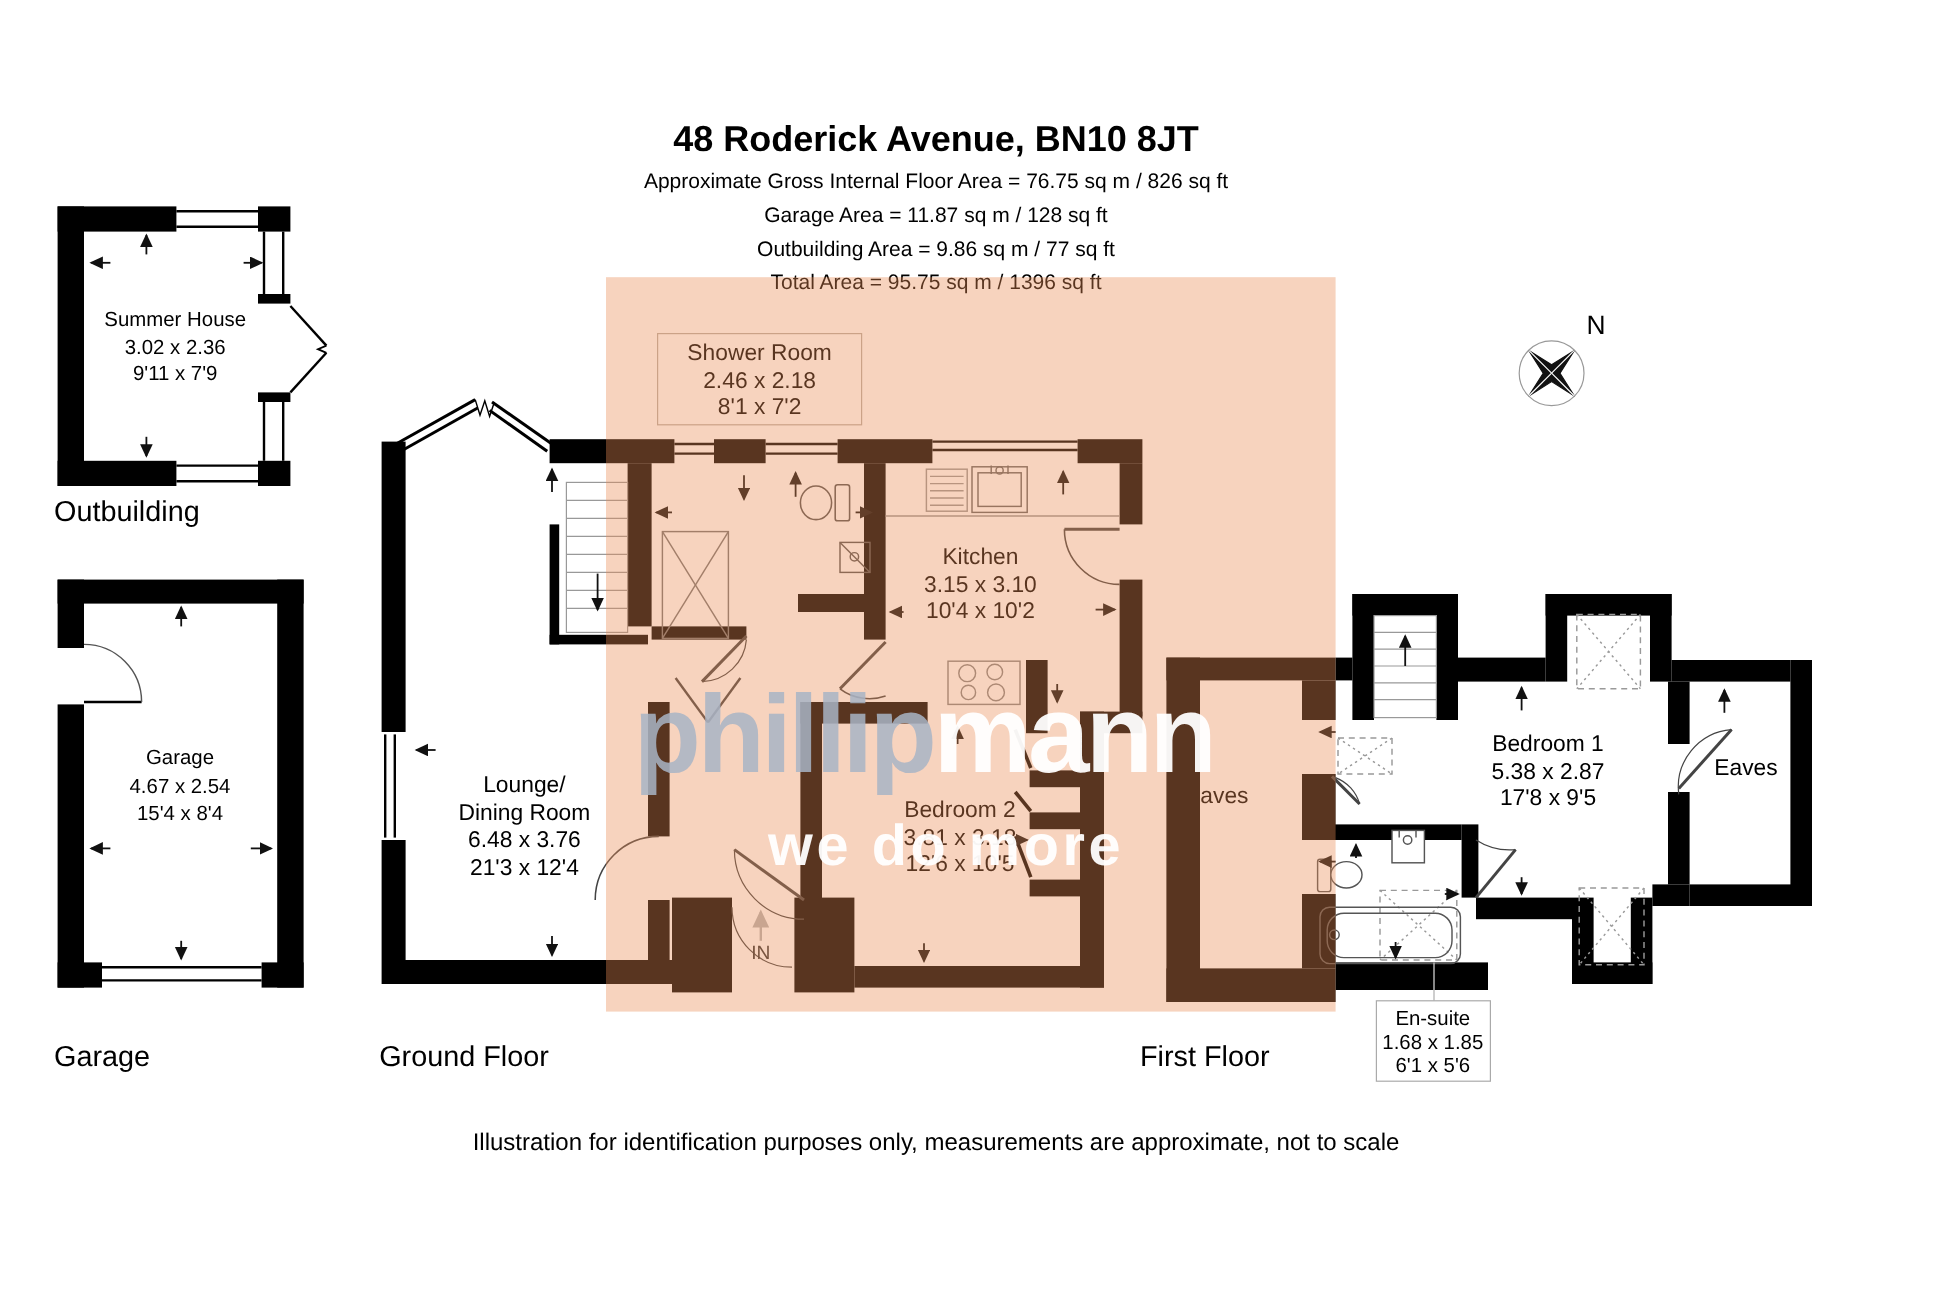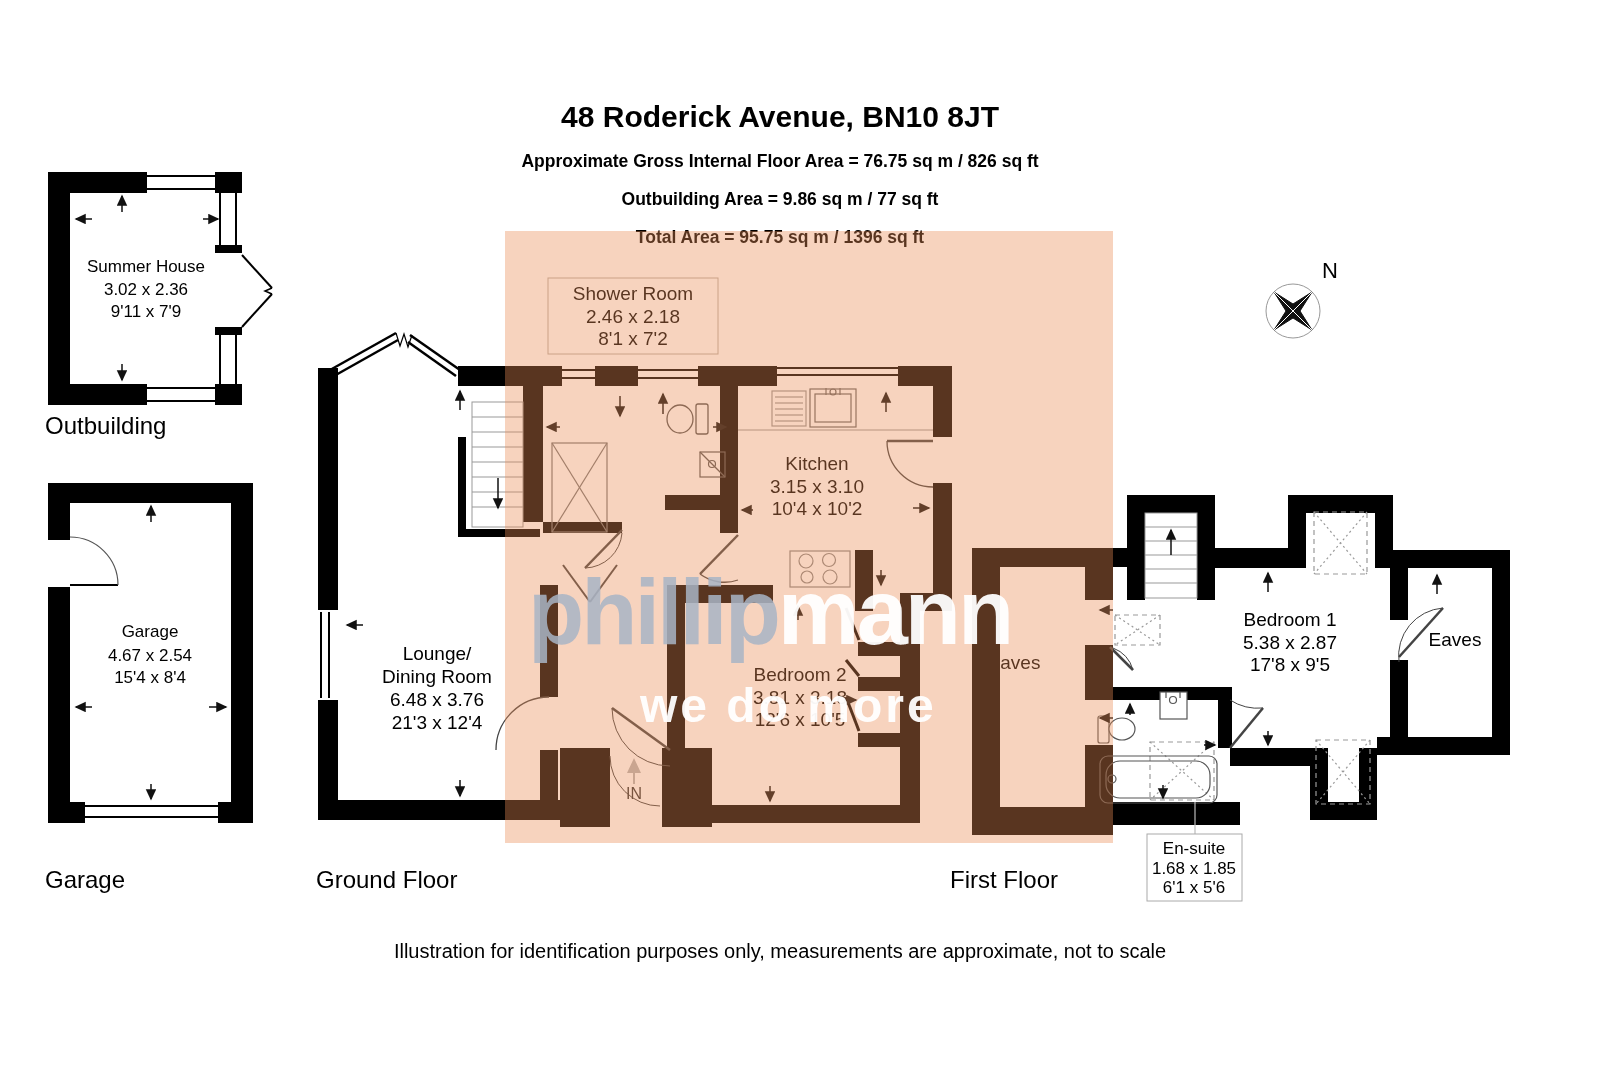--- a/index.html
+++ b/index.html
@@ -2,21 +2,21 @@
 <html><head>
 <meta charset="utf-8">
 <style>
   html,body{margin:0;padding:0;background:#fff;}
   body{width:1620px;height:1080px;position:relative;overflow:hidden;
        font-family:"Liberation Sans", sans-serif;color:#000;}
   #stage{position:absolute;inset:0;}
   
   .hdr{position:absolute;left:0;top:100px;width:1560px;text-align:center;z-index:2;}
   .hdr .title{font-size:30px;font-weight:bold;letter-spacing:0px;}
-  .hdr .sub{font-size:17.5px;font-weight:bold;margin-top:17px;}
+  .hdr .sub{font-size:17.5px;font-weight:normal;margin-top:7px;}
   
   #overlay{position:absolute;left:505px;top:231px;width:608px;height:612px;
            background:rgba(235,140,85,0.38);z-index:5;pointer-events:none;}
   
   #wm{position:absolute;left:528px;top:566px;z-index:6;font-weight:bold;
       font-size:92px;letter-spacing:-3px;line-height:1;white-space:nowrap;pointer-events:none;}
   #wm .p1{color:rgba(168,180,198,0.85);text-align:center;}
   #wm .p2{color:rgba(255,255,255,0.95);}
   #wm2{position:absolute;left:640px;top:682px;width:415px;z-index:6;
        font-weight:bold;font-size:48px;letter-spacing:3px;color:rgba(255,255,255,0.95);
@@ -29,20 +29,21 @@
   .disc{font-size:20px;fill:#000;}
 </style>
 </head>
 <body>
 
 <div id="stage">
 
   <div class="hdr">
     <div class="title">48 Roderick Avenue, BN10 8JT</div>
     <div class="sub">Approximate Gross Internal Floor Area = 76.75 sq m / 826 sq ft</div>
+    <div class="sub">Garage Area = 11.87 sq m / 128 sq ft</div>
     <div class="sub">Outbuilding Area = 9.86 sq m / 77 sq ft</div>
     <div class="sub">Total Area = 95.75 sq m / 1396 sq ft</div>
   </div>
 
   <svg width="1620" height="1080" viewBox="0 0 1620 1080">
     <defs>
       <marker id="ah" markerWidth="9" markerHeight="8" refX="6.5" refY="3.5" orient="auto">
         <path d="M0,0 L7.5,3.5 L0,7 Z" fill="#111"></path>
       </marker>
       <marker id="ahg" markerWidth="9" markerHeight="8" refX="6.5" refY="3.5" orient="auto">

